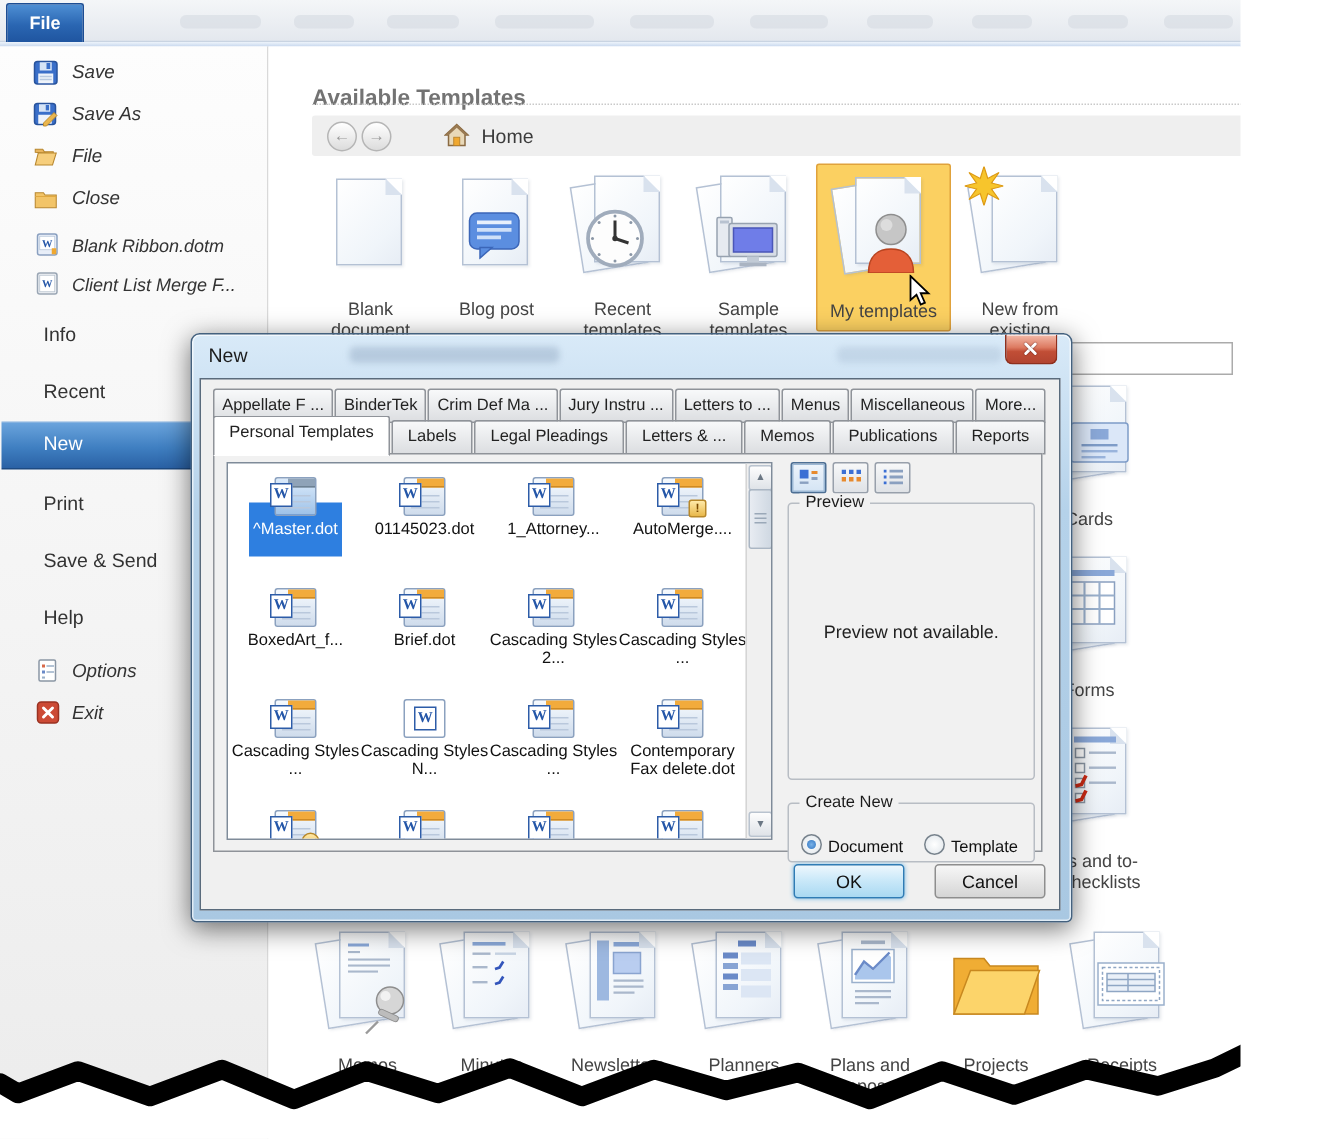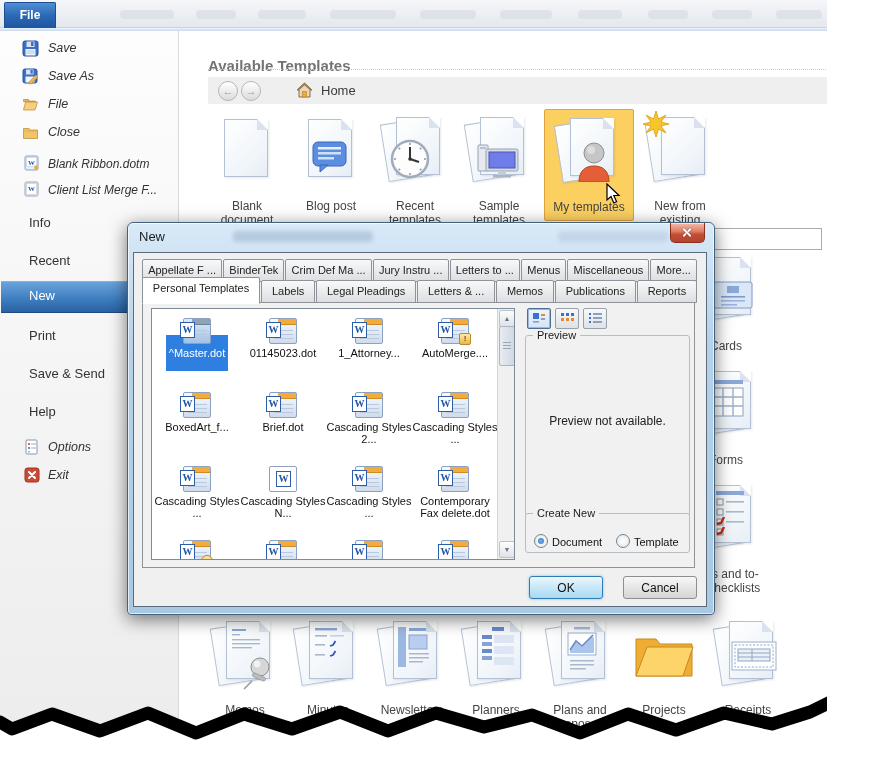--- a/index.html
+++ b/index.html
@@ -730,21 +730,21 @@
                 <rect x="4" y="8" width="9" height="2"></rect>
               </g>
             </svg>
           </div>
 
         <div class="abs fs" style="left:382px;top:32px;width:163px;height:183px">
           <span class="lg">Preview</span>
           <div class="pmsg">Preview not available.</div>
         </div>
 
-        <div class="abs fs" style="left:382px;top:210px;width:163px;height:38px">
+        <div class="abs fs" style="left:382px;top:232px;width:163px;height:38px">
           <span class="lg">Create New</span>
           <span class="radio" style="left:8px"><span class="rdot on"></span><span>Document</span></span>
           <span class="radio" style="left:90px"><span class="rdot"></span><span>Template</span></span>
         </div>
       </div>
 
       <div class="abs btn ok" style="left:395px;top:323px;width:74px">OK</div>
       <div class="abs btn cancel" style="left:489px;top:323px;width:74px">Cancel</div>
     </div>
   </div>

